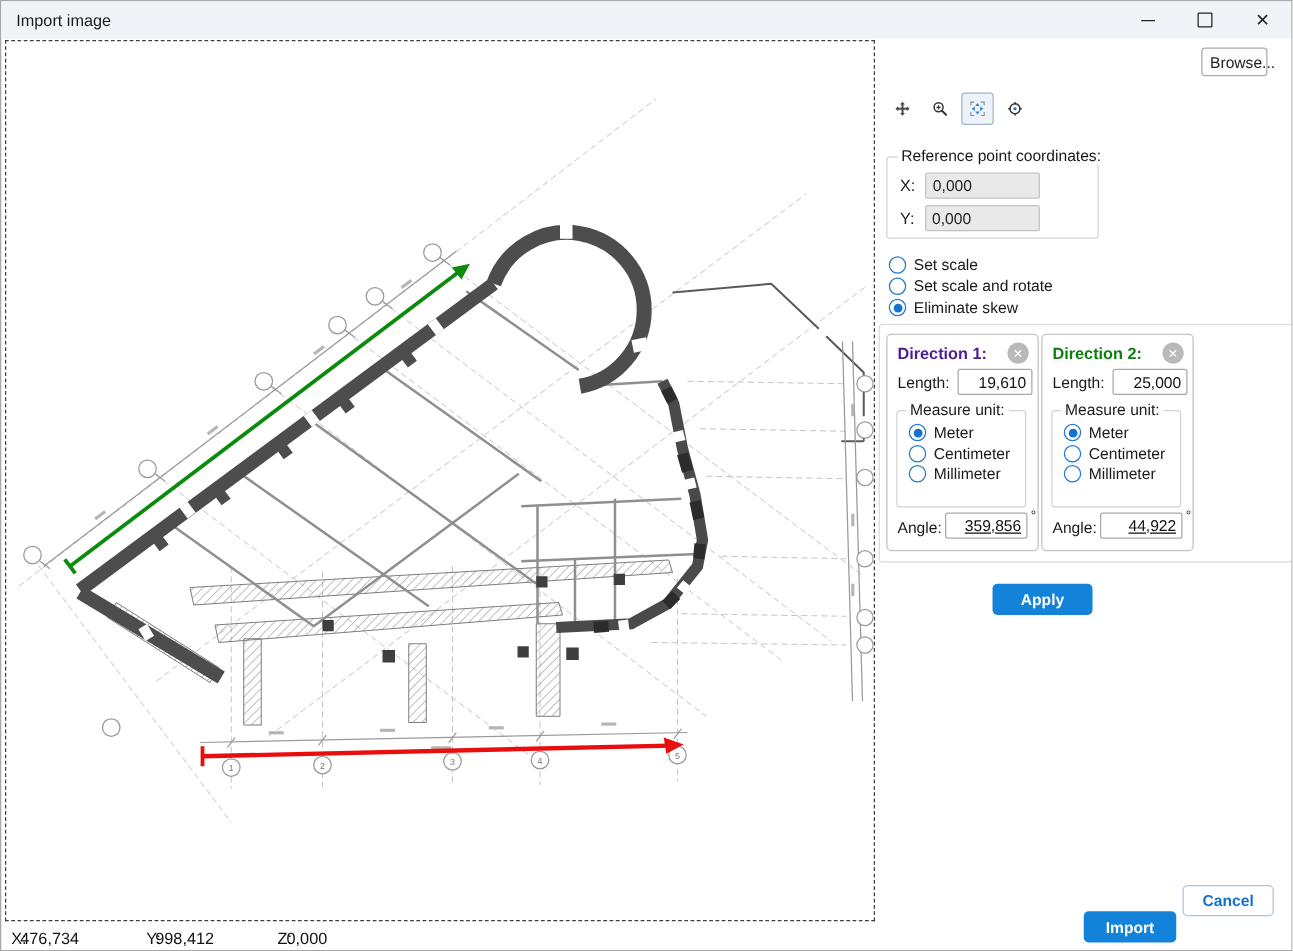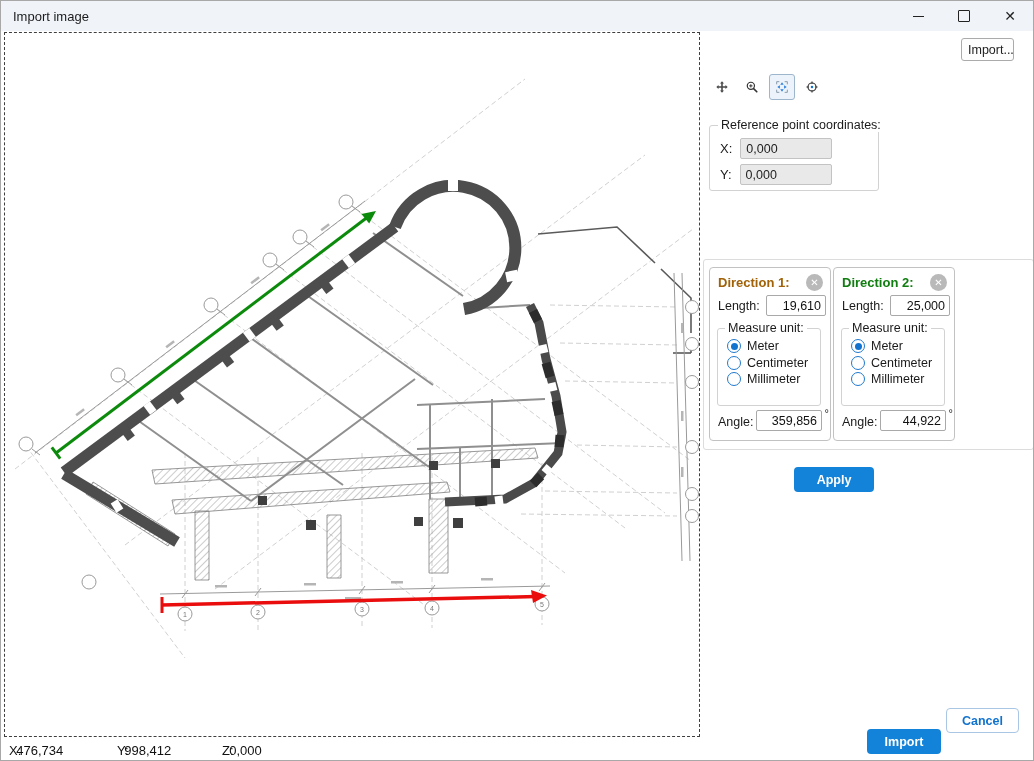--- a/index.html
+++ b/index.html
@@ -46,29 +46,29 @@
     background:#fff;box-sizing:border-box;display:inline-flex;align-items:center;justify-content:center;}
   .radio.sel::after{content:"";width:7px;height:7px;border-radius:50%;background:#1273cf;}
   .radio-row{display:flex;align-items:center;gap:6px;font-size:12.5px;cursor:default;}
   .mode-radios{position:absolute;left:11px;top:174px;display:flex;flex-direction:column;gap:3px;}
   
   .dir-outer{left:3px;top:228px;width:329px;height:189px;border-color:#dcdcdc;}
   .dbox{position:absolute;top:236px;width:120px;height:172px;border:1px solid #c2c2c2;
     border-radius:4px;background:#fff;}
   .dbox.d1{left:9px;} .dbox.d2{left:133px;}
   .dbox .dtitle{position:absolute;left:8px;top:7px;font-weight:bold;font-size:13px;white-space:nowrap;}
-  .d1 .dtitle{color:#a16207;} .d2 .dtitle{color:#0f7d0f;}
+  .d1 .dtitle{color:#4c1d95;} .d2 .dtitle{color:#0f7d0f;}
   .close-circle{position:absolute;right:7px;top:6px;width:17px;height:17px;border-radius:50%;
     background:#b9b9b9;color:#fff;font-size:10px;display:flex;align-items:center;justify-content:center;border:none;padding:0;}
   .dlabel{position:absolute;font-size:12.5px;color:#1a1a1a;}
   .len-label{left:8px;top:31px;} .angle-label{left:8px;top:147px;}
   .dinput{position:absolute;height:19px;border:1px solid #a9a9a9;border-radius:2px;text-align:right;
     font-size:12.5px;font-family:"Liberation Sans",sans-serif;padding:0 4px;color:#111;}
   .len-input{left:56px;top:27px;width:50px;}
-  .angle-input{left:46px;top:142px;width:56px;}
+  .angle-input{left:46px;top:142px;width:56px;text-decoration:underline;}
   .deg{position:absolute;right:1px;top:139px;font-size:11px;color:#222;}
   .munit{position:absolute;left:7px;top:60px;width:102px;height:76px;border:1px solid #d2d2d2;border-radius:3px;}
   .munit .gb-title{position:absolute;top:-8px;left:7px;background:#fff;padding:0 3px;font-size:12.5px;text-align:right;}
   .munit .rows{position:absolute;left:9px;top:10px;display:flex;flex-direction:column;gap:2.5px;}
   
   .btn-primary{position:absolute;background:#1283d8;color:#fff;border:none;border-radius:4px;
     font-weight:bold;font-size:12.5px;font-family:"Liberation Sans",sans-serif;}
   .apply-btn{left:94px;top:436px;width:80px;height:25px;}
   .import-btn{left:167px;top:677px;width:74px;height:25px;margin-top:21px;}
   .cancel-btn{position:absolute;left:246px;top:677px;width:73px;height:25px;background:#fff;
@@ -283,21 +283,21 @@
   </div>
 
   <div class="statusbar">
     <span class="st-x"><span>X:</span>&nbsp; <span>476,734</span></span>
     <span class="st-y"><span>Y:</span>&nbsp; <span>998,412</span></span>
     <span class="st-z"><span>Z:</span>&nbsp; <span>0,000</span></span>
   </div>
 
   <div class="rightpanel">
 
-    <button class="browse-btn">Import...</button>
+    <button class="browse-btn">Browse...</button>
 
     <div class="toolbar">
       <button class="tool-btn">
         <svg width="18" height="18" viewBox="0 0 18 18">
           <path d="M9 0.5 L12 3.8 H10.2 V7.8 H14.2 V6 L17.5 9 L14.2 12 V10.2 H10.2 V14.2 H12 L9 17.5 L6 14.2 H7.8 V10.2 H3.8 V12 L0.5 9 L3.8 6 V7.8 H7.8 V3.8 H6 Z" fill="#4a4a4a"></path>
         </svg>
       </button>
       <button class="tool-btn">
         <svg width="18" height="18" viewBox="0 0 18 18">
           <circle cx="7.3" cy="7.3" r="5.4" fill="none" stroke="#333" stroke-width="1.8"></circle>
@@ -339,20 +339,34 @@
       <div class="ref-row r1">
         <span>X:</span>
         <div class="ref-field">0,000</div>
       </div>
       <div class="ref-row r2">
         <span>Y:</span>
         <div class="ref-field">0,000</div>
       </div>
     </div>
 
+    <div class="mode-radios">
+      <div class="radio-row">
+        <span class="radio"></span>
+        <span>Set scale</span>
+      </div>
+      <div class="radio-row">
+        <span class="radio"></span>
+        <span>Set scale and rotate</span>
+      </div>
+      <div class="radio-row">
+        <span class="radio sel"></span>
+        <span>Eliminate skew</span>
+      </div>
+    </div>
 
     <div class="groupbox dir-outer"></div>
 
     <div class="dbox d1">
       <span class="dtitle">Direction 1:</span>
       <button class="close-circle">✕</button>
       <span class="dlabel len-label">Length:</span>
       <input class="dinput len-input" value="19,610" style="">
       <div class="munit">
         <span class="gb-title">Measure unit:</span>

